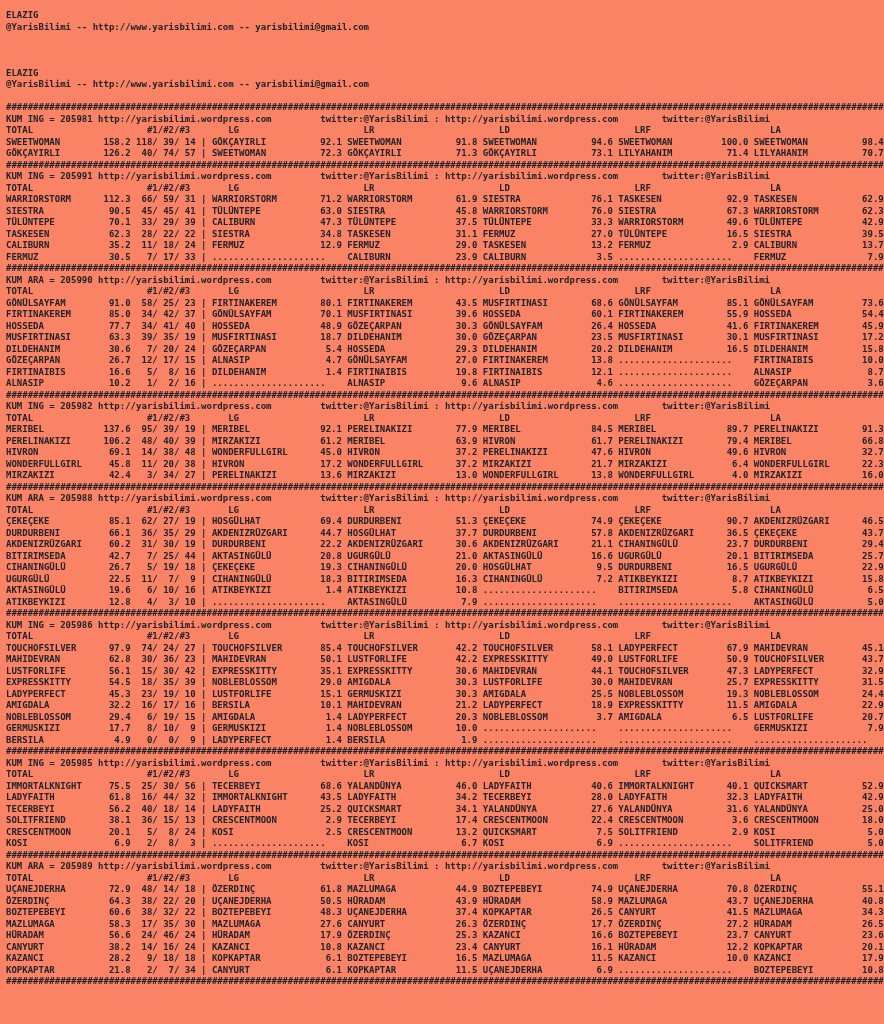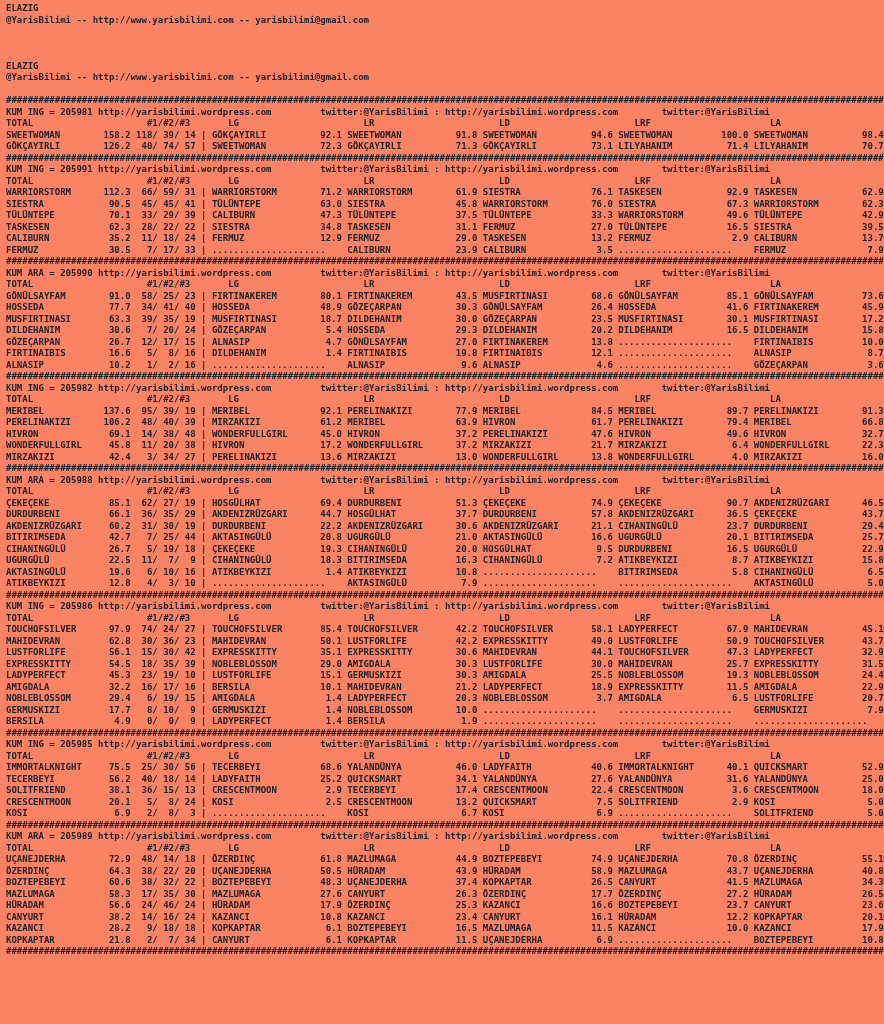--- a/index.html
+++ b/index.html
@@ -1,21 +1,21 @@
 <!DOCTYPE html>
 <html><head>
 <meta charset="utf-8">
 <style>
   html,body{margin:0;padding:0;background:#fa8265;}
   .screen{
     position:relative;
     width:884px;height:1015px;
     overflow:hidden;
     box-sizing:border-box;
-    padding:3px 0 0 6px;
+    padding:10px 0 0 6px;
     font-family:"DejaVu Sans Mono", "Liberation Mono", monospace;
     font-weight:bold;
     font-size:9px;
     line-height:11.5px;
     letter-spacing:0;
   }
   .line{white-space:pre;height:11.5px;overflow:hidden;}
 </style>
 </head>
 <body style="background: rgb(250, 130, 101);">
@@ -41,20 +41,21 @@
       <div class="line">WARRIORSTORM      112.3  66/ 59/ 31 | WARRIORSTORM        71.2 WARRIORSTORM        61.9 SIESTRA             76.1 TASKESEN            92.9 TASKESEN            62.9</div>
       <div class="line">SIESTRA            90.5  45/ 45/ 41 | TÜLÜNTEPE           63.0 SIESTRA             45.8 WARRIORSTORM        76.0 SIESTRA             67.3 WARRIORSTORM        62.3</div>
       <div class="line">TÜLÜNTEPE          70.1  33/ 29/ 39 | CALIBURN            47.3 TÜLÜNTEPE           37.5 TÜLÜNTEPE           33.3 WARRIORSTORM        49.6 TÜLÜNTEPE           42.9</div>
       <div class="line">TASKESEN           62.3  28/ 22/ 22 | SIESTRA             34.8 TASKESEN            31.1 FERMUZ              27.0 TÜLÜNTEPE           16.5 SIESTRA             39.5</div>
       <div class="line">CALIBURN           35.2  11/ 18/ 24 | FERMUZ              12.9 FERMUZ              29.0 TASKESEN            13.2 FERMUZ               2.9 CALIBURN            13.7</div>
       <div class="line">FERMUZ             30.5   7/ 17/ 33 | .....................    CALIBURN            23.9 CALIBURN             3.5 .....................    FERMUZ               7.9</div>
       <div class="line">##################################################################################################################################################################</div>
       <div class="line">KUM ARA = 205990 http://yarisbilimi.wordpress.com         twitter:@YarisBilimi : http://yarisbilimi.wordpress.com        twitter:@YarisBilimi</div>
       <div class="line">TOTAL                     #1/#2/#3       LG                       LR                       LD                       LRF                      LA</div>
       <div class="line">GÖNÜLSAYFAM        91.0  58/ 25/ 23 | FIRTINAKEREM        80.1 FIRTINAKEREM        43.5 MUSFIRTINASI        68.6 GÖNÜLSAYFAM         85.1 GÖNÜLSAYFAM         73.6</div>
+      <div class="line">FIRTINAKEREM       85.0  34/ 42/ 37 | GÖNÜLSAYFAM         70.1 MUSFIRTINASI        39.6 HOSSEDA             60.1 FIRTINAKEREM        55.9 HOSSEDA             54.4</div>
       <div class="line">HOSSEDA            77.7  34/ 41/ 40 | HOSSEDA             48.9 GÖZEÇARPAN          30.3 GÖNÜLSAYFAM         26.4 HOSSEDA             41.6 FIRTINAKEREM        45.9</div>
       <div class="line">MUSFIRTINASI       63.3  39/ 35/ 19 | MUSFIRTINASI        18.7 DILDEHANIM          30.0 GÖZEÇARPAN          23.5 MUSFIRTINASI        30.1 MUSFIRTINASI        17.2</div>
       <div class="line">DILDEHANIM         30.6   7/ 20/ 24 | GÖZEÇARPAN           5.4 HOSSEDA             29.3 DILDEHANIM          20.2 DILDEHANIM          16.5 DILDEHANIM          15.8</div>
       <div class="line">GÖZEÇARPAN         26.7  12/ 17/ 15 | ALNASIP              4.7 GÖNÜLSAYFAM         27.0 FIRTINAKEREM        13.8 .....................    FIRTINAIBIS         10.0</div>
       <div class="line">FIRTINAIBIS        16.6   5/  8/ 16 | DILDEHANIM           1.4 FIRTINAIBIS         19.8 FIRTINAIBIS         12.1 .....................    ALNASIP              8.7</div>
       <div class="line">ALNASIP            10.2   1/  2/ 16 | .....................    ALNASIP              9.6 ALNASIP              4.6 .....................    GÖZEÇARPAN           3.6</div>
       <div class="line">##################################################################################################################################################################</div>
       <div class="line">KUM ING = 205982 http://yarisbilimi.wordpress.com         twitter:@YarisBilimi : http://yarisbilimi.wordpress.com        twitter:@YarisBilimi</div>
       <div class="line">TOTAL                     #1/#2/#3       LG                       LR                       LD                       LRF                      LA</div>
       <div class="line">MERIBEL           137.6  95/ 39/ 19 | MERIBEL             92.1 PERELINAKIZI        77.9 MERIBEL             84.5 MERIBEL             89.7 PERELINAKIZI        91.3</div>
@@ -82,20 +83,21 @@
       <div class="line">EXPRESSKITTY       54.5  18/ 35/ 39 | NOBLEBLOSSOM        29.0 AMIGDALA            30.3 LUSTFORLIFE         30.0 MAHIDEVRAN          25.7 EXPRESSKITTY        31.5</div>
       <div class="line">LADYPERFECT        45.3  23/ 19/ 10 | LUSTFORLIFE         15.1 GERMUSKIZI          30.3 AMIGDALA            25.5 NOBLEBLOSSOM        19.3 NOBLEBLOSSOM        24.4</div>
       <div class="line">AMIGDALA           32.2  16/ 17/ 16 | BERSILA             10.1 MAHIDEVRAN          21.2 LADYPERFECT         18.9 EXPRESSKITTY        11.5 AMIGDALA            22.9</div>
       <div class="line">NOBLEBLOSSOM       29.4   6/ 19/ 15 | AMIGDALA             1.4 LADYPERFECT         20.3 NOBLEBLOSSOM         3.7 AMIGDALA             6.5 LUSTFORLIFE         20.7</div>
       <div class="line">GERMUSKIZI         17.7   8/ 10/  9 | GERMUSKIZI           1.4 NOBLEBLOSSOM        10.0 .....................    .....................    GERMUSKIZI           7.9</div>
       <div class="line">BERSILA             4.9   0/  0/  9 | LADYPERFECT          1.4 BERSILA              1.9 .....................    .....................    .....................   </div>
       <div class="line">##################################################################################################################################################################</div>
       <div class="line">KUM ING = 205985 http://yarisbilimi.wordpress.com         twitter:@YarisBilimi : http://yarisbilimi.wordpress.com        twitter:@YarisBilimi</div>
       <div class="line">TOTAL                     #1/#2/#3       LG                       LR                       LD                       LRF                      LA</div>
       <div class="line">IMMORTALKNIGHT     75.5  25/ 30/ 56 | TECERBEYI           68.6 YALANDÜNYA          46.0 LADYFAITH           40.6 IMMORTALKNIGHT      40.1 QUICKSMART          52.9</div>
+      <div class="line">LADYFAITH          61.8  16/ 44/ 32 | IMMORTALKNIGHT      43.5 LADYFAITH           34.2 TECERBEYI           28.0 LADYFAITH           32.3 LADYFAITH           42.9</div>
       <div class="line">TECERBEYI          56.2  40/ 18/ 14 | LADYFAITH           25.2 QUICKSMART          34.1 YALANDÜNYA          27.6 YALANDÜNYA          31.6 YALANDÜNYA          25.0</div>
       <div class="line">SOLITFRIEND        38.1  36/ 15/ 13 | CRESCENTMOON         2.9 TECERBEYI           17.4 CRESCENTMOON        22.4 CRESCENTMOON         3.6 CRESCENTMOON        18.0</div>
       <div class="line">CRESCENTMOON       20.1   5/  8/ 24 | KOSI                 2.5 CRESCENTMOON        13.2 QUICKSMART           7.5 SOLITFRIEND          2.9 KOSI                 5.0</div>
       <div class="line">KOSI                6.9   2/  8/  3 | .....................    KOSI                 6.7 KOSI                 6.9 .....................    SOLITFRIEND          5.0</div>
       <div class="line">##################################################################################################################################################################</div>
       <div class="line">KUM ARA = 205989 http://yarisbilimi.wordpress.com         twitter:@YarisBilimi : http://yarisbilimi.wordpress.com        twitter:@YarisBilimi</div>
       <div class="line">TOTAL                     #1/#2/#3       LG                       LR                       LD                       LRF                      LA</div>
       <div class="line">UÇANEJDERHA        72.9  48/ 14/ 18 | ÖZERDINÇ            61.8 MAZLUMAGA           44.9 BOZTEPEBEYI         74.9 UÇANEJDERHA         70.8 ÖZERDINÇ            55.1</div>
       <div class="line">ÖZERDINÇ           64.3  38/ 22/ 20 | UÇANEJDERHA         50.5 HÜRADAM             43.9 HÜRADAM             58.9 MAZLUMAGA           43.7 UÇANEJDERHA         40.8</div>
       <div class="line">BOZTEPEBEYI        60.6  38/ 32/ 22 | BOZTEPEBEYI         48.3 UÇANEJDERHA         37.4 KOPKAPTAR           26.5 CANYURT             41.5 MAZLUMAGA           34.3</div>

